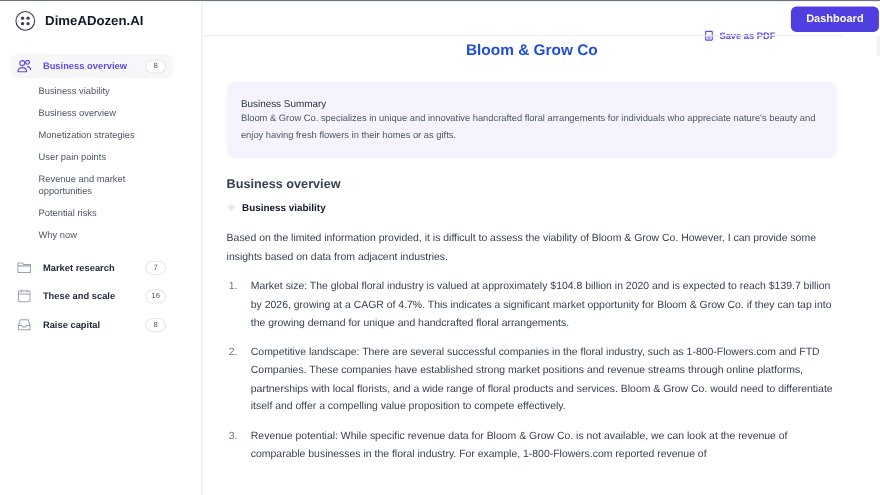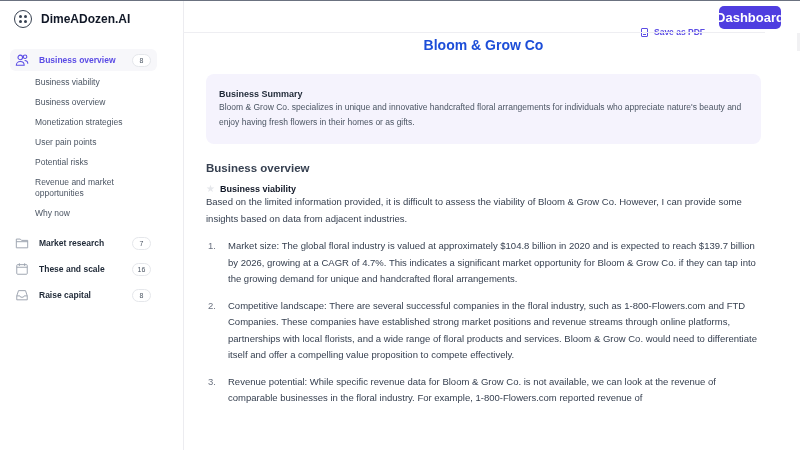--- a/index.html
+++ b/index.html
@@ -21,34 +21,34 @@
   .nav-group.active .nav-label { color: #5b4ce5; }
   .nav-badge { width: 19px; height: 13px; border-radius: 7px; border: 1px solid #e5e7eb; background: #fff; font-size: 7px; color: #4b5563; display: flex; align-items: center; justify-content: center; margin-right: 6px; }
   .sub-items { margin: 0 0 6px 0; }
   .sub-item { font-size: 8.5px; color: #4b5563; padding-left: 25px; line-height: 11px; padding-top: 4px; padding-bottom: 5px; }
   .nav-group.plain { height: 26px; margin-bottom: 0; justify-content: center; }
 
   .topbar-divider { position: absolute; left: 183px; top: 31px; width: 582px; height: 1px; background: #eeeef2; }
   .save-pdf { position: absolute; left: 641px; top: 26px; display: flex; align-items: center; font-size: 8.5px; font-weight: bold; color: #5b4ce5; cursor: pointer; text-align: right; }
   .save-pdf .pdf-icon { width: 7px; height: 9px; border: 1px solid #5b4ce5; border-radius: 1px; margin-right: 6px; position: relative; }
   .save-pdf .pdf-icon::after { content: ""; position: absolute; left: 1px; top: 3px; width: 3px; height: 1px; background: #5b4ce5; box-shadow: 0 2px 0 #5b4ce5; }
-  .dashboard-btn { position: absolute; left: 719px; top: 5px; width: 62px; height: 23px; border-radius: 5px; background: #4f3ee0; color: #fff; font-size: 13px; font-weight: bold; display: flex; align-items: center; justify-content: center; border: none; cursor: pointer; }
+  .dashboard-btn { position: absolute; left: 719px; top: 5px; width: 80px; height: 23px; border-radius: 5px; background: #4f3ee0; color: #fff; font-size: 10px; font-weight: bold; display: flex; align-items: center; justify-content: center; border: none; cursor: pointer; }
 
   .scrollbar-track { position: absolute; left: 797px; top: 32px; width: 3px; height: 18px; background: #f1f1f3; }
 
   .main { position: absolute; left: 206px; top: 32px; width: 555px; }
   .page-title { text-align: center; font-size: 14px; font-weight: bold; color: #1d4ed8; margin-top: 4px; height: 20px; }
   .summary { margin-top: 17px; background: #f5f3fd; border-radius: 8px; padding: 14px 13px 13px 13px; height: 70px; }
-  .summary-title { font-size: 9px; font-weight: bold; color: #1f2937; line-height: 12px; }
+  .summary-title { font-size: 9px; font-weight: normal; color: #1f2937; line-height: 12px; }
   .summary-text { font-size: 8.5px; color: #4b5563; line-height: 15px; }
   .section-title { margin-top: 18px; font-size: 11.5px; font-weight: bold; color: #374151; }
   .subsection { margin-top: 9px; display: flex; align-items: center; }
   .star-icon { font-size: 10px; color: #e5e7eb; width: 14px; }
   .subsection-title { font-size: 9px; font-weight: bold; color: #111827; }
-  .intro { margin-top: 0; font-size: 9.5px; color: #374151; line-height: 16.5px; }
+  .intro { margin-top: 14px; font-size: 9.5px; color: #374151; line-height: 16.5px; }
   .points { margin-top: 11px; }
   .point { display: flex; font-size: 9.5px; color: #374151; line-height: 16.5px; margin-bottom: 10px; }
   .point-num { width: 22px; color: #6b7280; flex: none; padding-left: 2px; }
   .point-text { flex: 1; }
 </style>
 </head>
 <body>
 
 <aside class="sidebar">
   <div class="brand">
@@ -72,22 +72,22 @@
           <path d="M11 8.6c2 0 3.6 1.3 3.6 3.6"></path>
       </svg>
       <span class="nav-label">Business overview</span>
       <span class="nav-badge">8</span>
     </div>
     <div class="sub-items">
       <div class="sub-item">Business viability</div>
       <div class="sub-item">Business overview</div>
       <div class="sub-item">Monetization strategies</div>
       <div class="sub-item">User pain points</div>
+      <div class="sub-item" style="width:120px;">Revenue and market opportunities</div>
       <div class="sub-item">Potential risks</div>
-      <div class="sub-item" style="width:120px;">Revenue and market opportunities</div>
       <div class="sub-item">Why now</div>
     </div>
 
     <div class="nav-group plain">
       <svg class="nav-icon" viewBox="0 0 16 16" fill="none" stroke="#9ca3af" stroke-width="1.1">
         <path d="M1.5 3.5h4.5l1.5 1.5h7v8.5h-13z"></path>
           <path d="M1.5 6.5h13"></path>
       </svg>
       <span class="nav-label">Market research</span>
       <span class="nav-badge">7</span>

